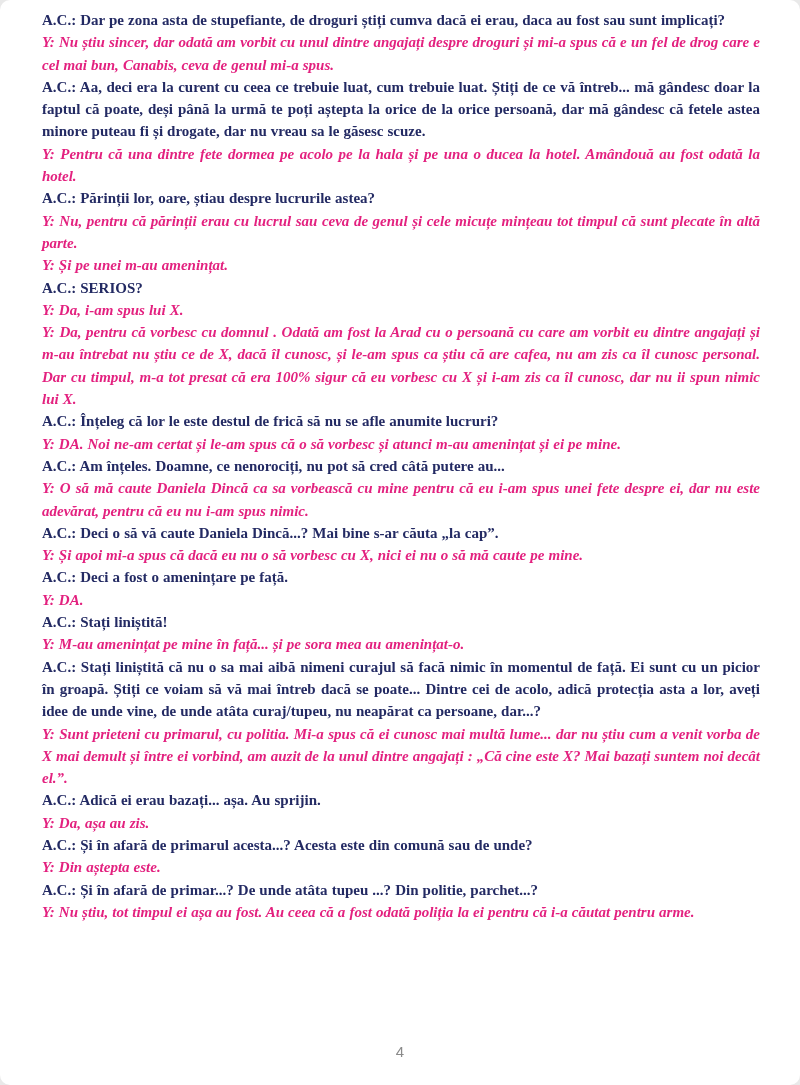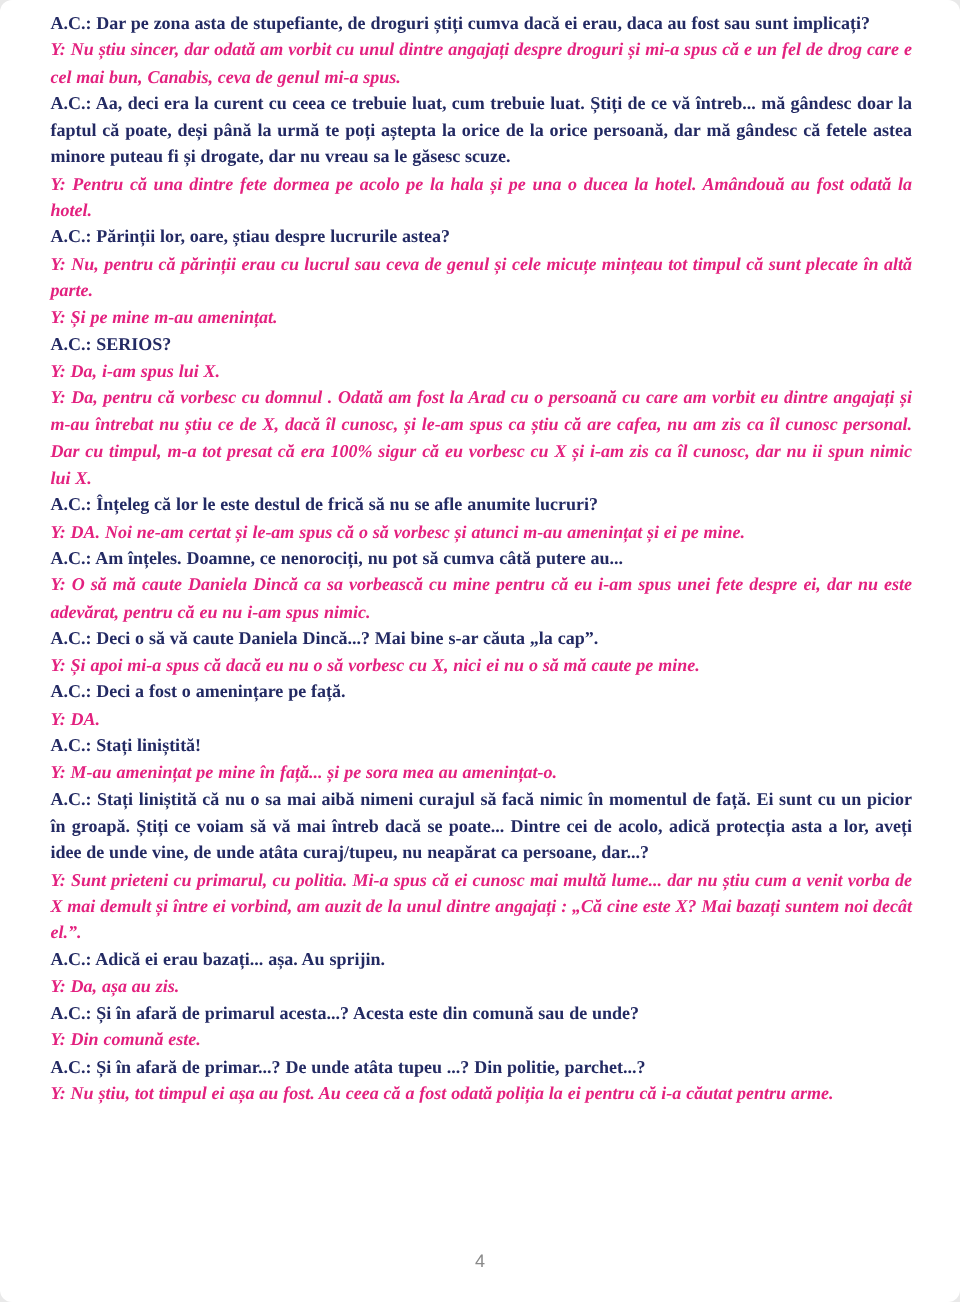--- a/index.html
+++ b/index.html
@@ -51,39 +51,39 @@
 <body>
 
 <div class="page">
   <div class="dialogue" id="dialogue">
       <p class="line ac">A.C.: Dar pe zona asta de stupefiante, de droguri știți cumva dacă ei erau, daca au fost sau sunt implicați?</p>
       <p class="line y">Y: Nu știu sincer, dar odată am vorbit cu unul dintre angajați despre droguri și mi-a spus că e un fel de drog care e cel mai bun, Canabis, ceva de genul mi-a spus.</p>
       <p class="line ac">A.C.: Aa, deci era la curent cu ceea ce trebuie luat, cum trebuie luat. Știți de ce vă întreb... mă gândesc doar la faptul că poate, deși până la urmă te poți aștepta la orice de la orice persoană, dar mă gândesc că fetele astea minore puteau fi și drogate, dar nu vreau sa le găsesc scuze.</p>
       <p class="line y">Y: Pentru că una dintre fete dormea pe acolo pe la hala și pe una o ducea la hotel. Amândouă au fost odată la hotel.</p>
       <p class="line ac">A.C.: Părinții lor, oare, știau despre lucrurile astea?</p>
       <p class="line y">Y: Nu, pentru că părinții erau cu lucrul sau ceva de genul și cele micuțe mințeau tot timpul că sunt plecate în altă parte.</p>
-      <p class="line y">Y: Și pe mine m-au amenințat.</p>
+      <p class="line y">Y: Și pe unei m-au amenințat.</p>
       <p class="line ac">A.C.: SERIOS?</p>
       <p class="line y">Y: Da, i-am spus lui X.</p>
       <p class="line y">Y: Da, pentru că vorbesc cu domnul . Odată am fost la Arad cu o persoană cu care am vorbit eu dintre angajați și m-au întrebat nu știu ce de X, dacă îl cunosc, și le-am spus ca știu că are cafea, nu am zis ca îl cunosc personal. Dar cu timpul, m-a tot presat că era 100% sigur că eu vorbesc cu X și i-am zis ca îl cunosc, dar nu ii spun nimic lui X.</p>
       <p class="line ac">A.C.: Înțeleg că lor le este destul de frică să nu se afle anumite lucruri?</p>
       <p class="line y">Y: DA. Noi ne-am certat și le-am spus că o să vorbesc și atunci m-au amenințat și ei pe mine.</p>
-      <p class="line ac">A.C.: Am înțeles. Doamne, ce nenorociți, nu pot să cumva câtă putere au...</p>
+      <p class="line ac">A.C.: Am înțeles. Doamne, ce nenorociți, nu pot să cred câtă putere au...</p>
       <p class="line y">Y: O să mă caute Daniela Dincă ca sa vorbească cu mine pentru că eu i-am spus unei fete despre ei, dar nu este adevărat, pentru că eu nu i-am spus nimic.</p>
       <p class="line ac">A.C.: Deci o să vă caute Daniela Dincă...? Mai bine s-ar căuta „la cap”.</p>
       <p class="line y">Y: Și apoi mi-a spus că dacă eu nu o să vorbesc cu X, nici ei nu o să mă caute pe mine.</p>
       <p class="line ac">A.C.: Deci a fost o amenințare pe față.</p>
       <p class="line y">Y: DA.</p>
       <p class="line ac">A.C.: Stați liniștită!</p>
       <p class="line y">Y: M-au amenințat pe mine în față... și pe sora mea au amenințat-o.</p>
       <p class="line ac">A.C.: Stați liniștită că nu o sa mai aibă nimeni curajul să facă nimic în momentul de față. Ei sunt cu un picior în groapă. Știți ce voiam să vă mai întreb dacă se poate... Dintre cei de acolo, adică protecția asta a lor, aveți idee de unde vine, de unde atâta curaj/tupeu, nu neapărat ca persoane, dar...?</p>
       <p class="line y">Y: Sunt prieteni cu primarul, cu politia. Mi-a spus că ei cunosc mai multă lume... dar nu știu cum a venit vorba de X mai demult și între ei vorbind, am auzit de la unul dintre angajați : „Că cine este X? Mai bazați suntem noi decât el.”.</p>
       <p class="line ac">A.C.: Adică ei erau bazați... așa. Au sprijin.</p>
       <p class="line y">Y: Da, așa au zis.</p>
       <p class="line ac">A.C.: Și în afară de primarul acesta...? Acesta este din comună sau de unde?</p>
-      <p class="line y">Y: Din comună este.</p>
+      <p class="line y">Y: Din aștepta este.</p>
       <p class="line ac">A.C.:  Și în afară de primar...? De unde atâta tupeu ...? Din politie, parchet...?</p>
       <p class="line y">Y: Nu știu, tot timpul ei așa au fost. Au ceea că a fost odată poliția la ei pentru că i-a căutat pentru arme.</p>
     </div>
   <div class="footer">
     <span class="page-number">4</span>
   </div>
 </div>
 
 </body></html>

